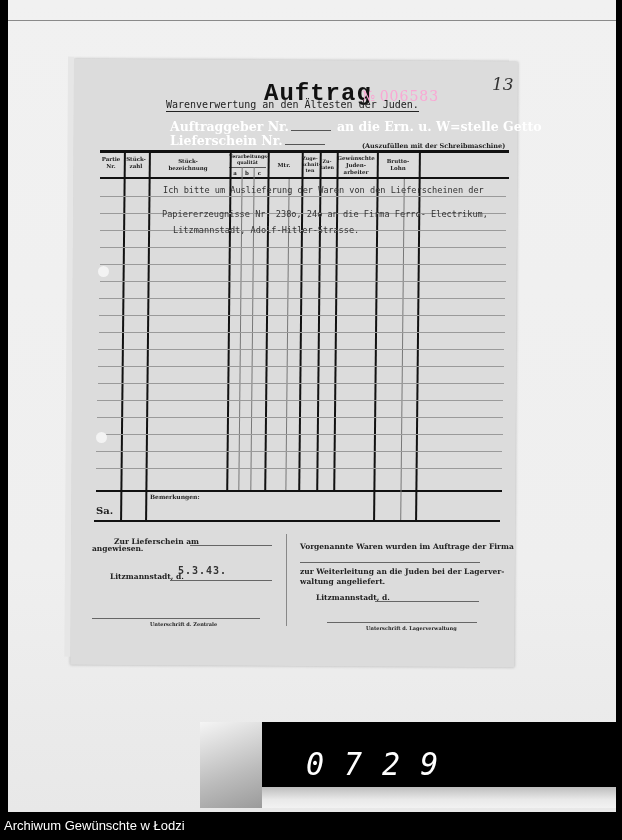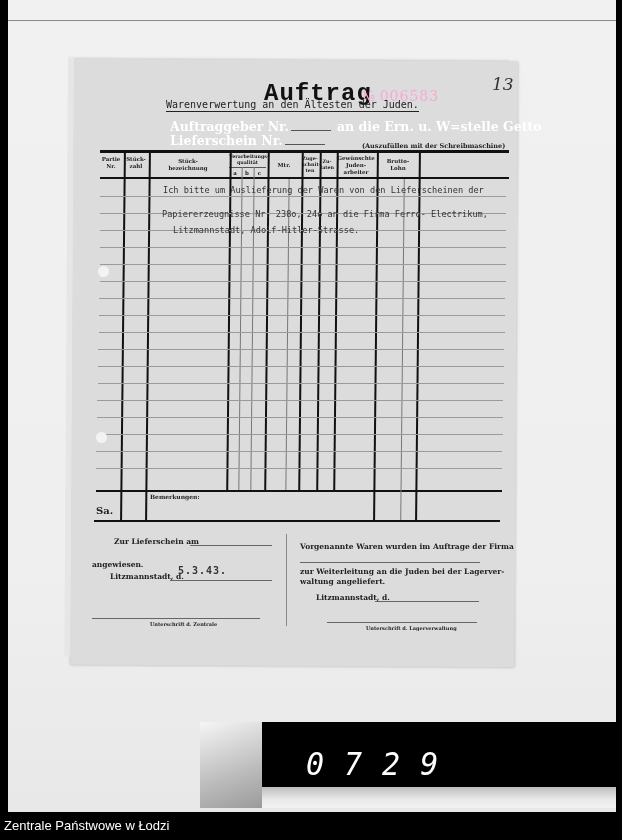--- a/index.html
+++ b/index.html
@@ -126,21 +126,21 @@
 
 <div class="typed" style="left:163px;top:185px;">Ich bitte um Auslieferung der Waren von den Lieferscheinen der</div>
 <div class="typed" style="left:162px;top:209px;">Papiererzeugnisse Nr.  238o, 24o an die Firma Ferro- Electrikum,</div>
 <div class="typed" style="left:143px;top:225px;margin-left:30px;">Litzmannstadt, Adolf-Hitler-Strasse.</div>
 
 <span class="small-serif" style="left:96px;top:505px;font-size:10px;">Sa.</span>
 <span class="small-serif" style="left:150px;top:493px;font-size:6px;">Bemerkungen:</span>
 
 <span class="small-serif" style="left:114px;top:537px;">Zur Lieferschein am</span>
 <div class="sig-line" style="left:190px;top:545px;width:82px;"></div>
-<span class="small-serif" style="left:92px;top:560px;">angewiesen.</span>
+<span class="small-serif" style="left:92px;top:544px;">angewiesen.</span>
 <span class="small-serif" style="left:110px;top:572px;">Litzmannstadt, d.</span>
 <div class="sig-line" style="left:170px;top:580px;width:102px;"></div>
 <span class="date-typed" style="left:178px;top:565px;">5.3.43.</span>
 <div class="sig-line" style="left:92px;top:618px;width:168px;"></div>
 <span class="sig-caption" style="left:150px;top:621px;">Unterschrift d. Zentrale</span>
 
 <div class="vline light" style="left:286px;top:534px;height:92px;background:#888;"></div>
 
 <span class="small-serif" style="left:300px;top:542px;">Vorgenannte Waren wurden im Auftrage der Firma</span>
 <div class="sig-line" style="left:300px;top:562px;width:180px;"></div>
@@ -150,13 +150,13 @@
 <div class="sig-line" style="left:375px;top:601px;width:104px;"></div>
 <div class="sig-line" style="left:327px;top:622px;width:150px;"></div>
 <span class="sig-caption" style="left:366px;top:625px;">Unterschrift d. Lagerverwaltung</span>
 
 <div class="counter-gray"></div>
 <div class="counter-block"></div>
 <div class="counter-under"></div>
 <span class="counter-digits">0729</span>
 
 <div class="archive-bar"></div>
-<span class="archive-name">Zentrale Państwowe w Łodzi</span>
+<span class="archive-name">Archiwum Gewünschte w Łodzi</span>
 
 </body></html>

